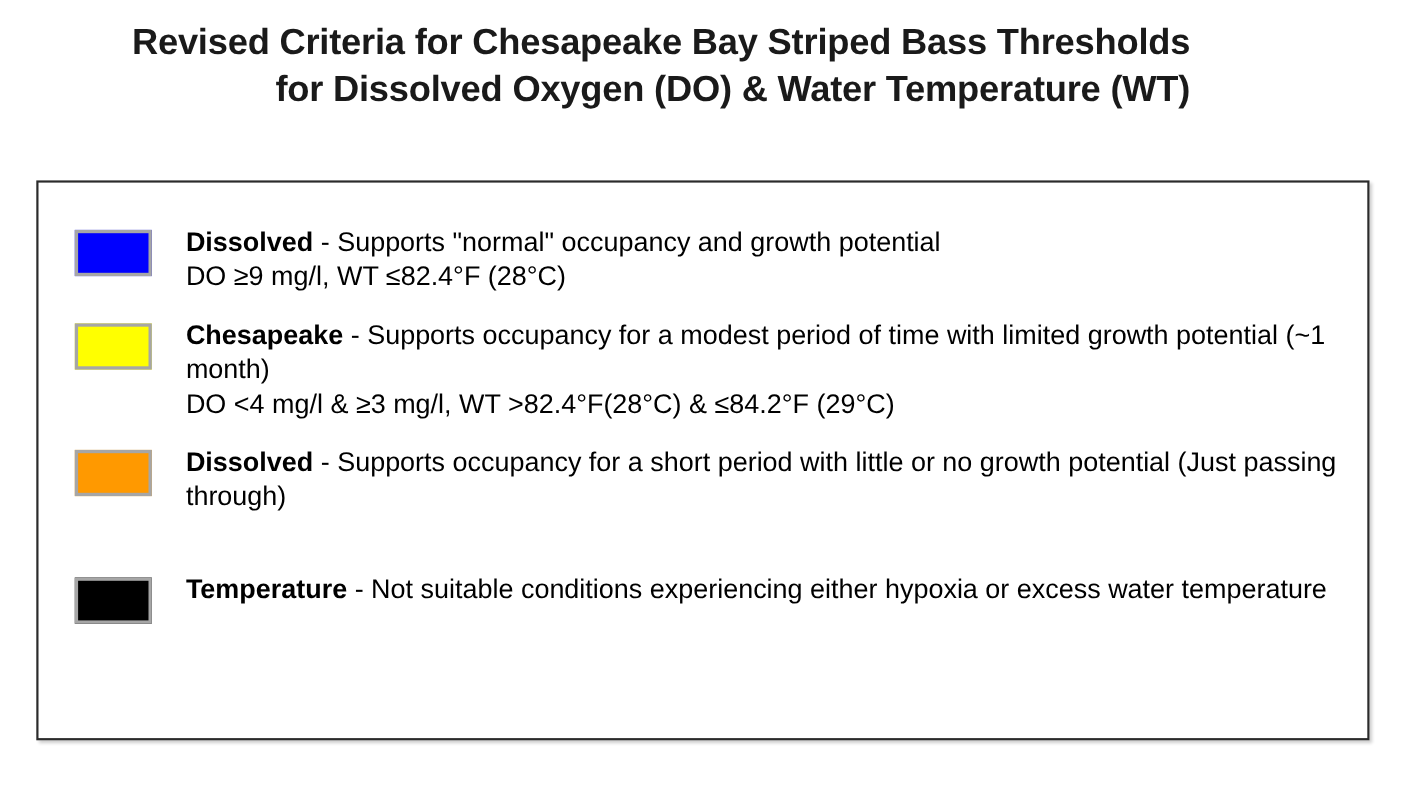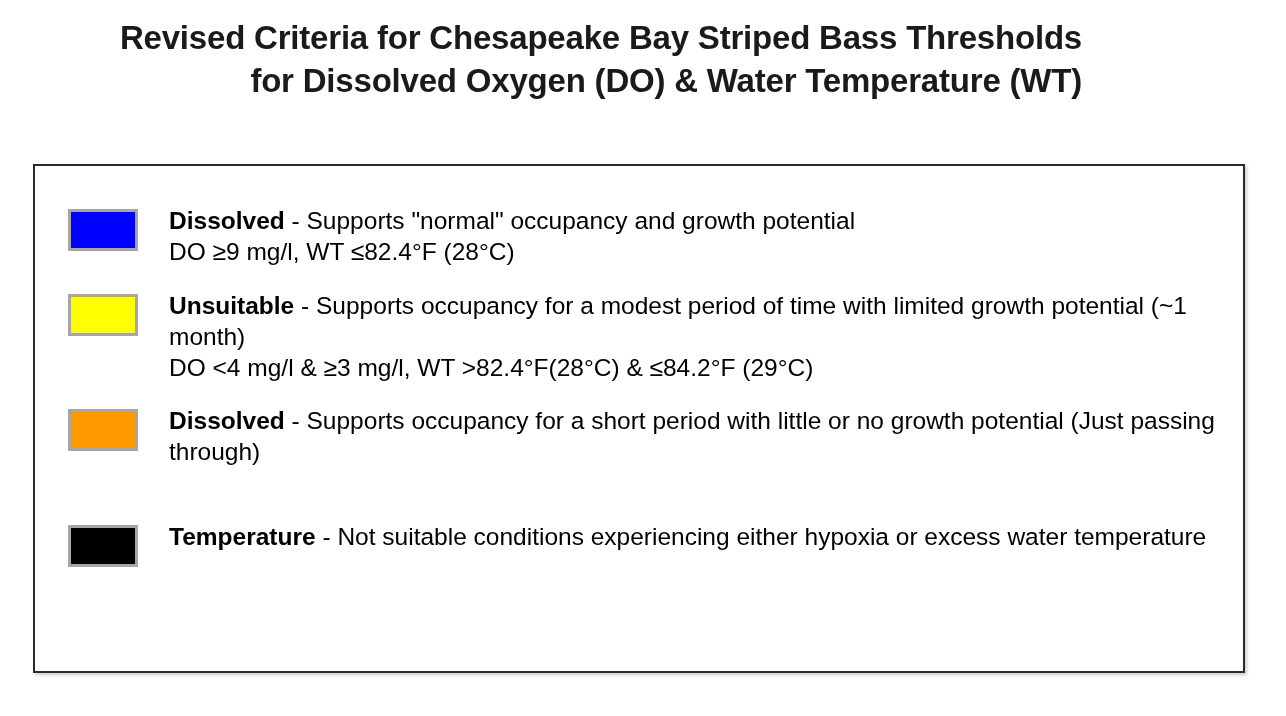--- a/index.html
+++ b/index.html
@@ -109,21 +109,21 @@
       <div class="swatch" style="background:#0000FF;"></div>
       <div class="legend-text">
         <span class="legend-desc"><span class="term">Dissolved</span><span> - </span><span>Supports "normal" occupancy and growth potential</span></span>
         <span class="legend-cond">DO ≥9 mg/l, WT ≤82.4°F (28°C)</span>
       </div>
     </div>
 
     <div class="legend-row r1">
       <div class="swatch" style="background:#FFFF00;"></div>
       <div class="legend-text">
-        <span class="legend-desc"><span class="term">Unsuitable</span><span> - </span><span>Supports occupancy for a modest period of time with limited growth potential (~1 month)</span></span>
+        <span class="legend-desc"><span class="term">Chesapeake</span><span> - </span><span>Supports occupancy for a modest period of time with limited growth potential (~1 month)</span></span>
         <span class="legend-cond">DO &lt;4 mg/l &amp; ≥3 mg/l, WT &gt;82.4°F(28°C) &amp; ≤84.2°F (29°C)</span>
       </div>
     </div>
 
     <div class="legend-row r2">
       <div class="swatch" style="background:#FF9900;"></div>
       <div class="legend-text">
         <span class="legend-desc"><span class="term">Dissolved</span><span> - </span><span>Supports occupancy for a short period with little or no growth potential (Just passing through)</span></span>
       </div>
     </div>

